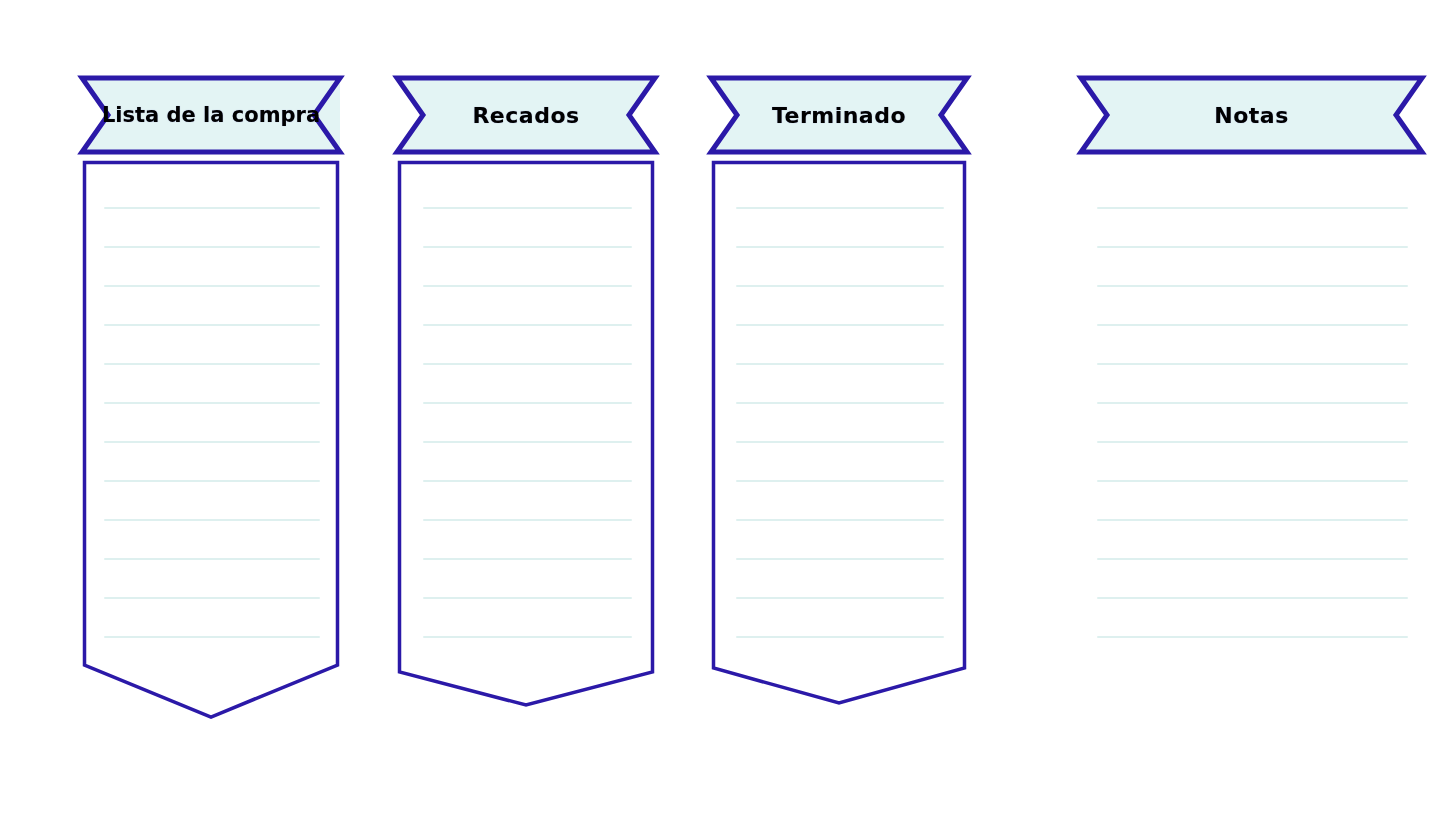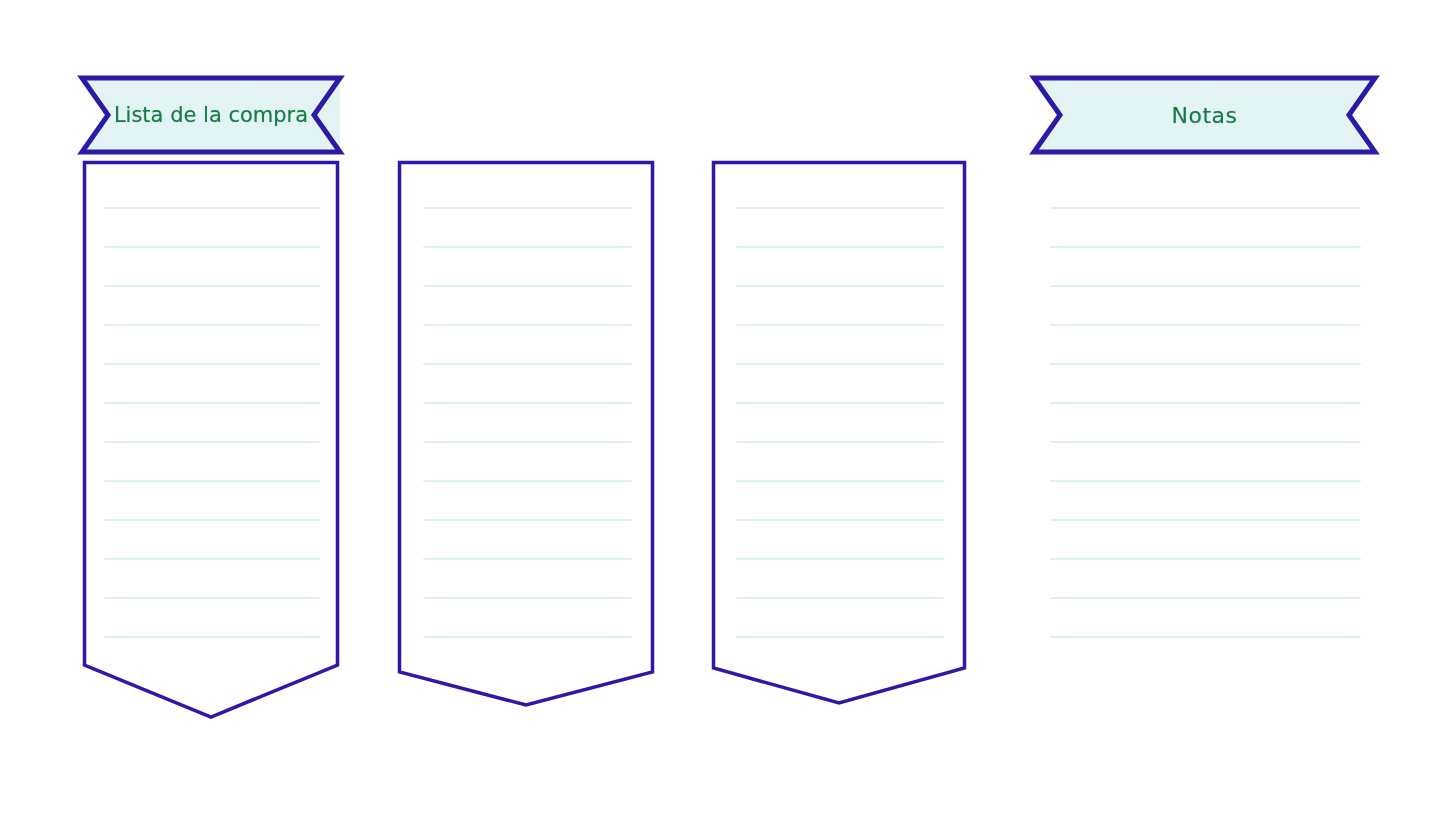--- a/index.html
+++ b/index.html
@@ -41,23 +41,23 @@
   }
   .banner svg { display: block; width: 100%; height: 100%; overflow: visible; }
 
   .banner-label {
     position: absolute;
     left: 0; right: 0;
     top: 0; bottom: 0;
     display: flex;
     align-items: center;
     justify-content: center;
-    color: #15803d;
+    color: #000000;
     font-family: "DejaVu Sans", sans-serif;
-    font-weight: normal;
+    font-weight: bold;
     font-size: 22px;
     letter-spacing: 0.5px;
     white-space: nowrap;
     text-shadow: 0 0 1px rgba(43,25,168,0.35);
     pointer-events: none;
   }
   .banner-label.tight { font-size: 21px; letter-spacing: 0px; }
 
   
   .body-shape {
@@ -131,20 +131,26 @@
         <div class="rule" style="left:22px; width:216px; top:359px;"></div>
         <div class="rule" style="left:22px; width:216px; top:398px;"></div>
         <div class="rule" style="left:22px; width:216px; top:437px;"></div>
         <div class="rule" style="left:22px; width:216px; top:476px;"></div>
       </div>
     </div>
   </div>
 
   <div class="column" style="left:397px; width:258px; height:827px;">
 
+    <div class="banner">
+      <svg viewBox="0 0 258 74" preserveAspectRatio="none" aria-hidden="true">
+        <path d="M0,0 L258,0 L232,37 L258,74 L0,74 L26,37 Z" fill="#E3F4F4" stroke="#2B19A8" stroke-width="5" stroke-linejoin="miter"></path>
+      </svg>
+      <div class="banner-label">Recados</div>
+    </div>
 
     <div class="body-shape" style="height:560px;">
       <svg viewBox="0 0 258 560" preserveAspectRatio="none" aria-hidden="true">
         <path d="M2.5,2.5 L255.5,2.5 L255.5,512 L129,545 L2.5,512 Z" fill="#FFFFFF" stroke="#2B19A8" stroke-width="3.5" stroke-linejoin="miter"></path>
       </svg>
       <div class="rules">
         <div class="rule" style="left:26px; width:209px; top:47px;"></div>
         <div class="rule" style="left:26px; width:209px; top:86px;"></div>
         <div class="rule" style="left:26px; width:209px; top:125px;"></div>
         <div class="rule" style="left:26px; width:209px; top:164px;"></div>
@@ -155,20 +161,26 @@
         <div class="rule" style="left:26px; width:209px; top:359px;"></div>
         <div class="rule" style="left:26px; width:209px; top:398px;"></div>
         <div class="rule" style="left:26px; width:209px; top:437px;"></div>
         <div class="rule" style="left:26px; width:209px; top:476px;"></div>
       </div>
     </div>
   </div>
 
   <div class="column" style="left:711px; width:256px; height:827px;">
 
+    <div class="banner">
+      <svg viewBox="0 0 256 74" preserveAspectRatio="none" aria-hidden="true">
+        <path d="M0,0 L256,0 L230,37 L256,74 L0,74 L26,37 Z" fill="#E3F4F4" stroke="#2B19A8" stroke-width="5" stroke-linejoin="miter"></path>
+      </svg>
+      <div class="banner-label">Terminado</div>
+    </div>
 
     <div class="body-shape" style="height:560px;">
       <svg viewBox="0 0 256 560" preserveAspectRatio="none" aria-hidden="true">
         <path d="M2.5,2.5 L253.5,2.5 L253.5,508 L128,543 L2.5,508 Z" fill="#FFFFFF" stroke="#2B19A8" stroke-width="3.5" stroke-linejoin="miter"></path>
       </svg>
       <div class="rules">
         <div class="rule" style="left:25px; width:208px; top:47px;"></div>
         <div class="rule" style="left:25px; width:208px; top:86px;"></div>
         <div class="rule" style="left:25px; width:208px; top:125px;"></div>
         <div class="rule" style="left:25px; width:208px; top:164px;"></div>
@@ -177,21 +189,21 @@
         <div class="rule" style="left:25px; width:208px; top:281px;"></div>
         <div class="rule" style="left:25px; width:208px; top:320px;"></div>
         <div class="rule" style="left:25px; width:208px; top:359px;"></div>
         <div class="rule" style="left:25px; width:208px; top:398px;"></div>
         <div class="rule" style="left:25px; width:208px; top:437px;"></div>
         <div class="rule" style="left:25px; width:208px; top:476px;"></div>
       </div>
     </div>
   </div>
 
-  <div class="column" style="left:1034px; width:341px; height:827px;">
+  <div class="column" style="left:1081px; width:341px; height:827px;">
 
     <div class="banner">
       <svg viewBox="0 0 341 74" preserveAspectRatio="none" aria-hidden="true">
         <path d="M0,0 L341,0 L315,37 L341,74 L0,74 L26,37 Z" fill="#E3F4F4" stroke="#2B19A8" stroke-width="5" stroke-linejoin="miter"></path>
       </svg>
       <div class="banner-label">Notas</div>
     </div>
 
     <div class="body-shape" style="height:560px;">
       <div class="rules">

